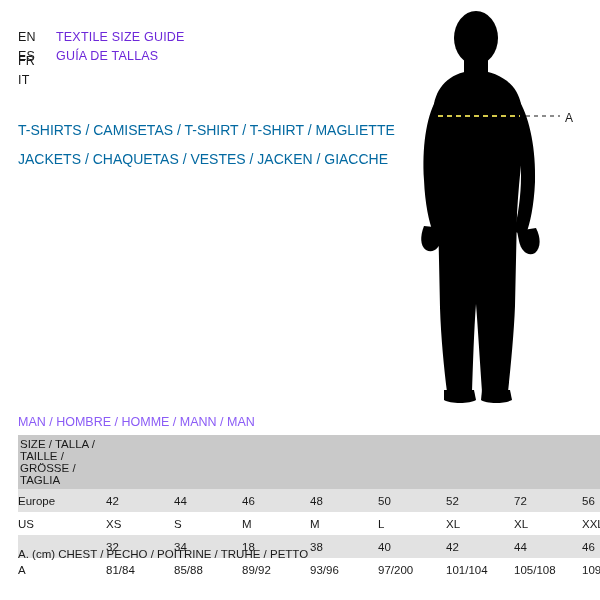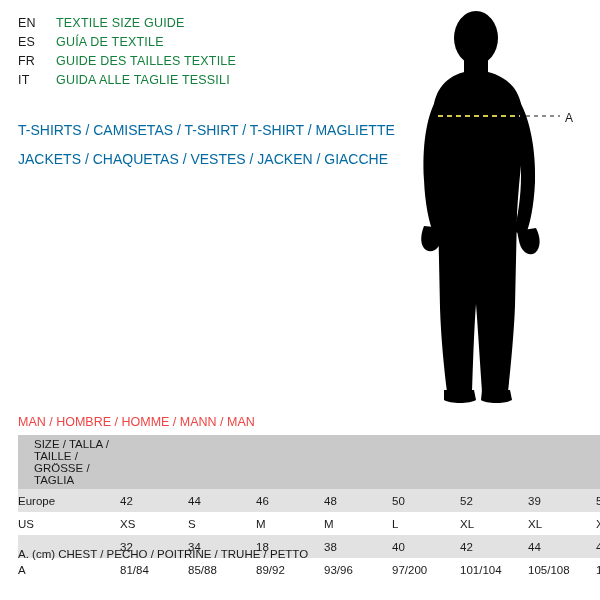--- a/index.html
+++ b/index.html
@@ -38,22 +38,23 @@
     letter-spacing: 0.2px;
   }
   .lang-code {
     width: 38px;
     flex: 0 0 38px;
     font-size: 12.5px;
     color: #1a1a1a;
   }
   .lang-text {
     font-size: 12.5px;
-    color: #15803d;
-    white-space: nowrap;
+    color: #6d28d9;
+    white-space: nowrap;
+    margin-top: 14px;
   }
 
   
   .categories {
     position: absolute;
     left: 18px;
     top: 111px;
     width: 400px;
   }
   .cat-line {
@@ -87,21 +88,21 @@
 
   
   .table-area {
     position: absolute;
     left: 18px;
     top: 415px;
     width: 564px;
   }
   .man-title {
     font-size: 12.5px;
-    color: #ef4444;
+    color: #8b5cf6;
     margin-bottom: 6px;
     white-space: nowrap;
   }
   table.size-table {
     border-collapse: collapse;
     width: 564px;
     table-layout: fixed;
     font-size: 11.5px;
   }
   table.size-table td {
@@ -126,21 +127,21 @@
   td.col-label {
     width: 86px;
     padding-left: 2px;
   }
   td.col-val {
     width: 68px;
     text-align: left;
     padding-left: 2px;
   }
   tr.row-head td.col-label {
-    padding-left: 16px;
+    padding-left: 2px;
     margin-top: 32px;
   }
 
   .footnote {
     position: absolute;
     left: 18px;
     top: 548px;
     font-size: 11.5px;
     color: #1a1a1a;
     white-space: nowrap;
@@ -151,29 +152,27 @@
 
 <div class="page">
 
   <div class="lang-block">
     <div class="lang-row">
       <span class="lang-code">EN</span>
       <span class="lang-text">TEXTILE SIZE GUIDE</span>
     </div>
     <div class="lang-row">
       <span class="lang-code">ES</span>
-      <span class="lang-text">GUÍA DE TEXTILE</span>
+      <span class="lang-text">GUÍA DE TALLAS</span>
     </div>
     <div class="lang-row">
       <span class="lang-code">FR</span>
-      <span class="lang-text">GUIDE DES TAILLES TEXTILE</span>
     </div>
     <div class="lang-row">
       <span class="lang-code">IT</span>
-      <span class="lang-text">GUIDA ALLE TAGLIE TESSILI</span>
     </div>
   </div>
 
   <div class="categories">
     <div class="cat-line">T-SHIRTS / CAMISETAS / T-SHIRT / T-SHIRT / MAGLIETTE</div>
     <div class="cat-line">JACKETS / CHAQUETAS / VESTES / JACKEN / GIACCHE</div>
   </div>
 
   <div class="figure-wrap">
     <svg class="figure-svg" width="200" height="400" viewBox="0 0 200 400">
@@ -231,21 +230,21 @@
           <td class="col-val"></td>
         </tr>
         <tr class="row-alt">
           <td class="col-label">Europe</td>
           <td class="col-val">42</td>
           <td class="col-val">44</td>
           <td class="col-val">46</td>
           <td class="col-val">48</td>
           <td class="col-val">50</td>
           <td class="col-val">52</td>
-          <td class="col-val">39</td>
+          <td class="col-val">72</td>
           <td class="col-val">56</td>
         </tr>
         <tr class="row-plain">
           <td class="col-label">US</td>
           <td class="col-val">XS</td>
           <td class="col-val">S</td>
           <td class="col-val">M</td>
           <td class="col-val">M</td>
           <td class="col-val">L</td>
           <td class="col-val">XL</td>

